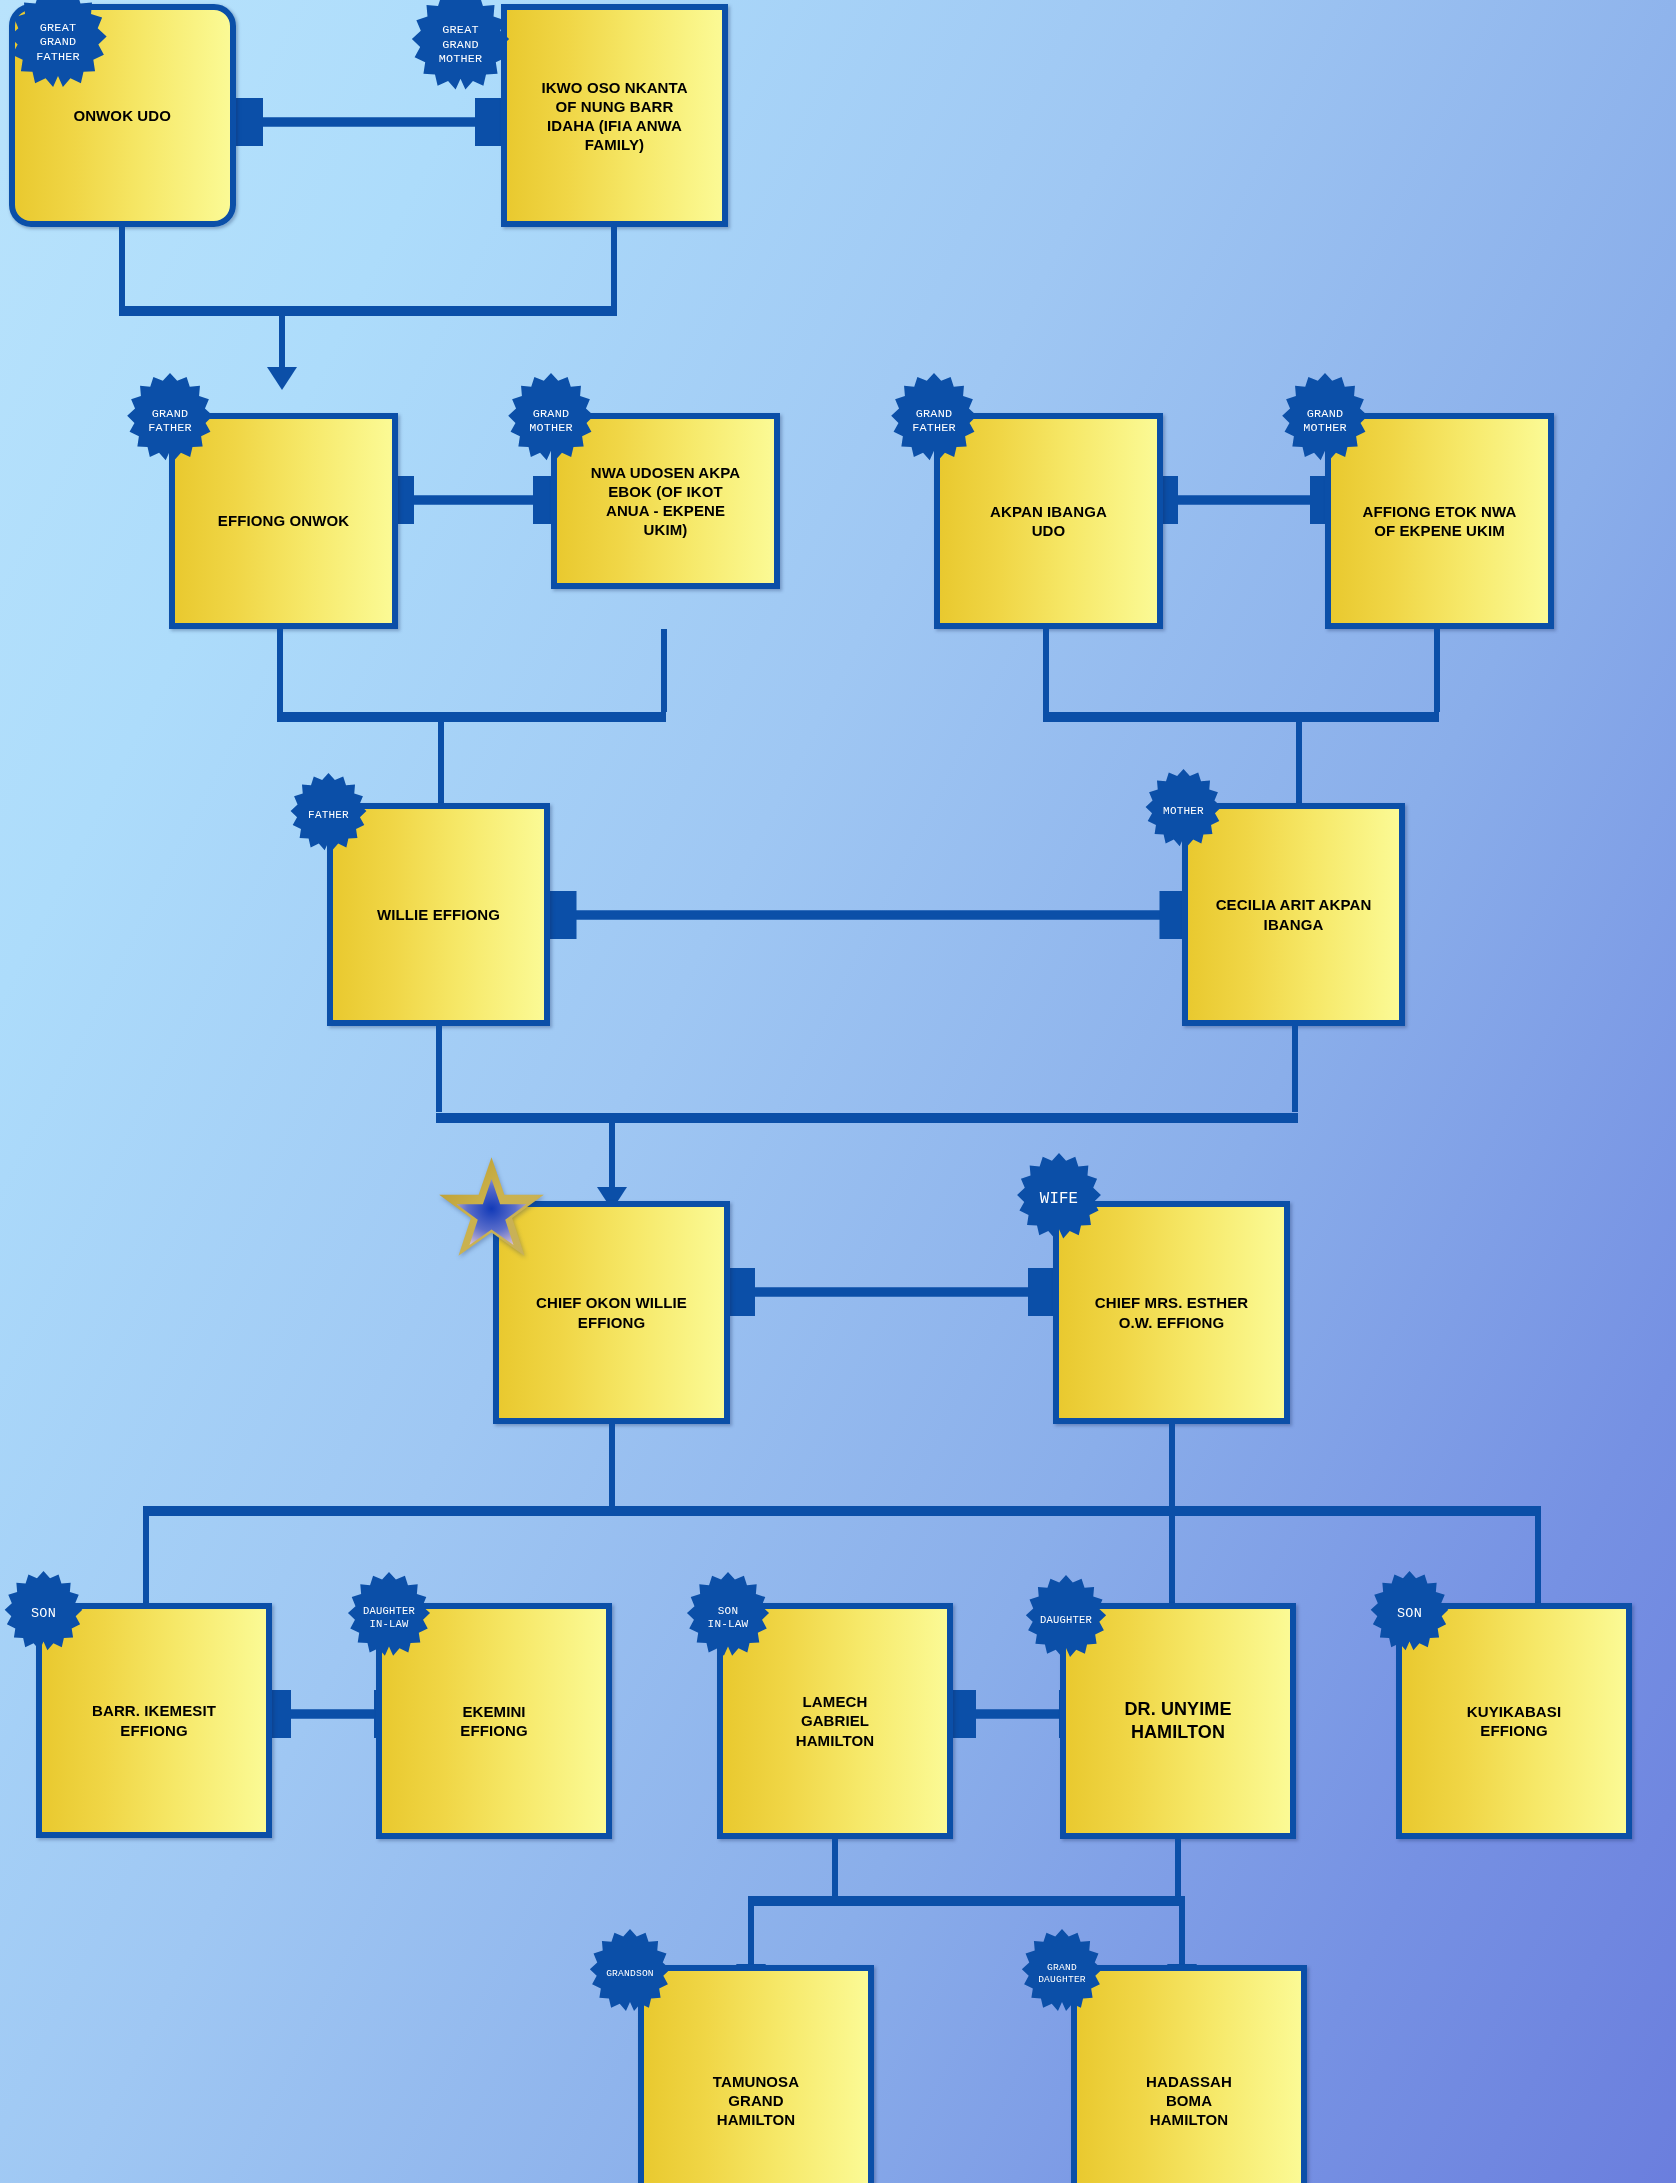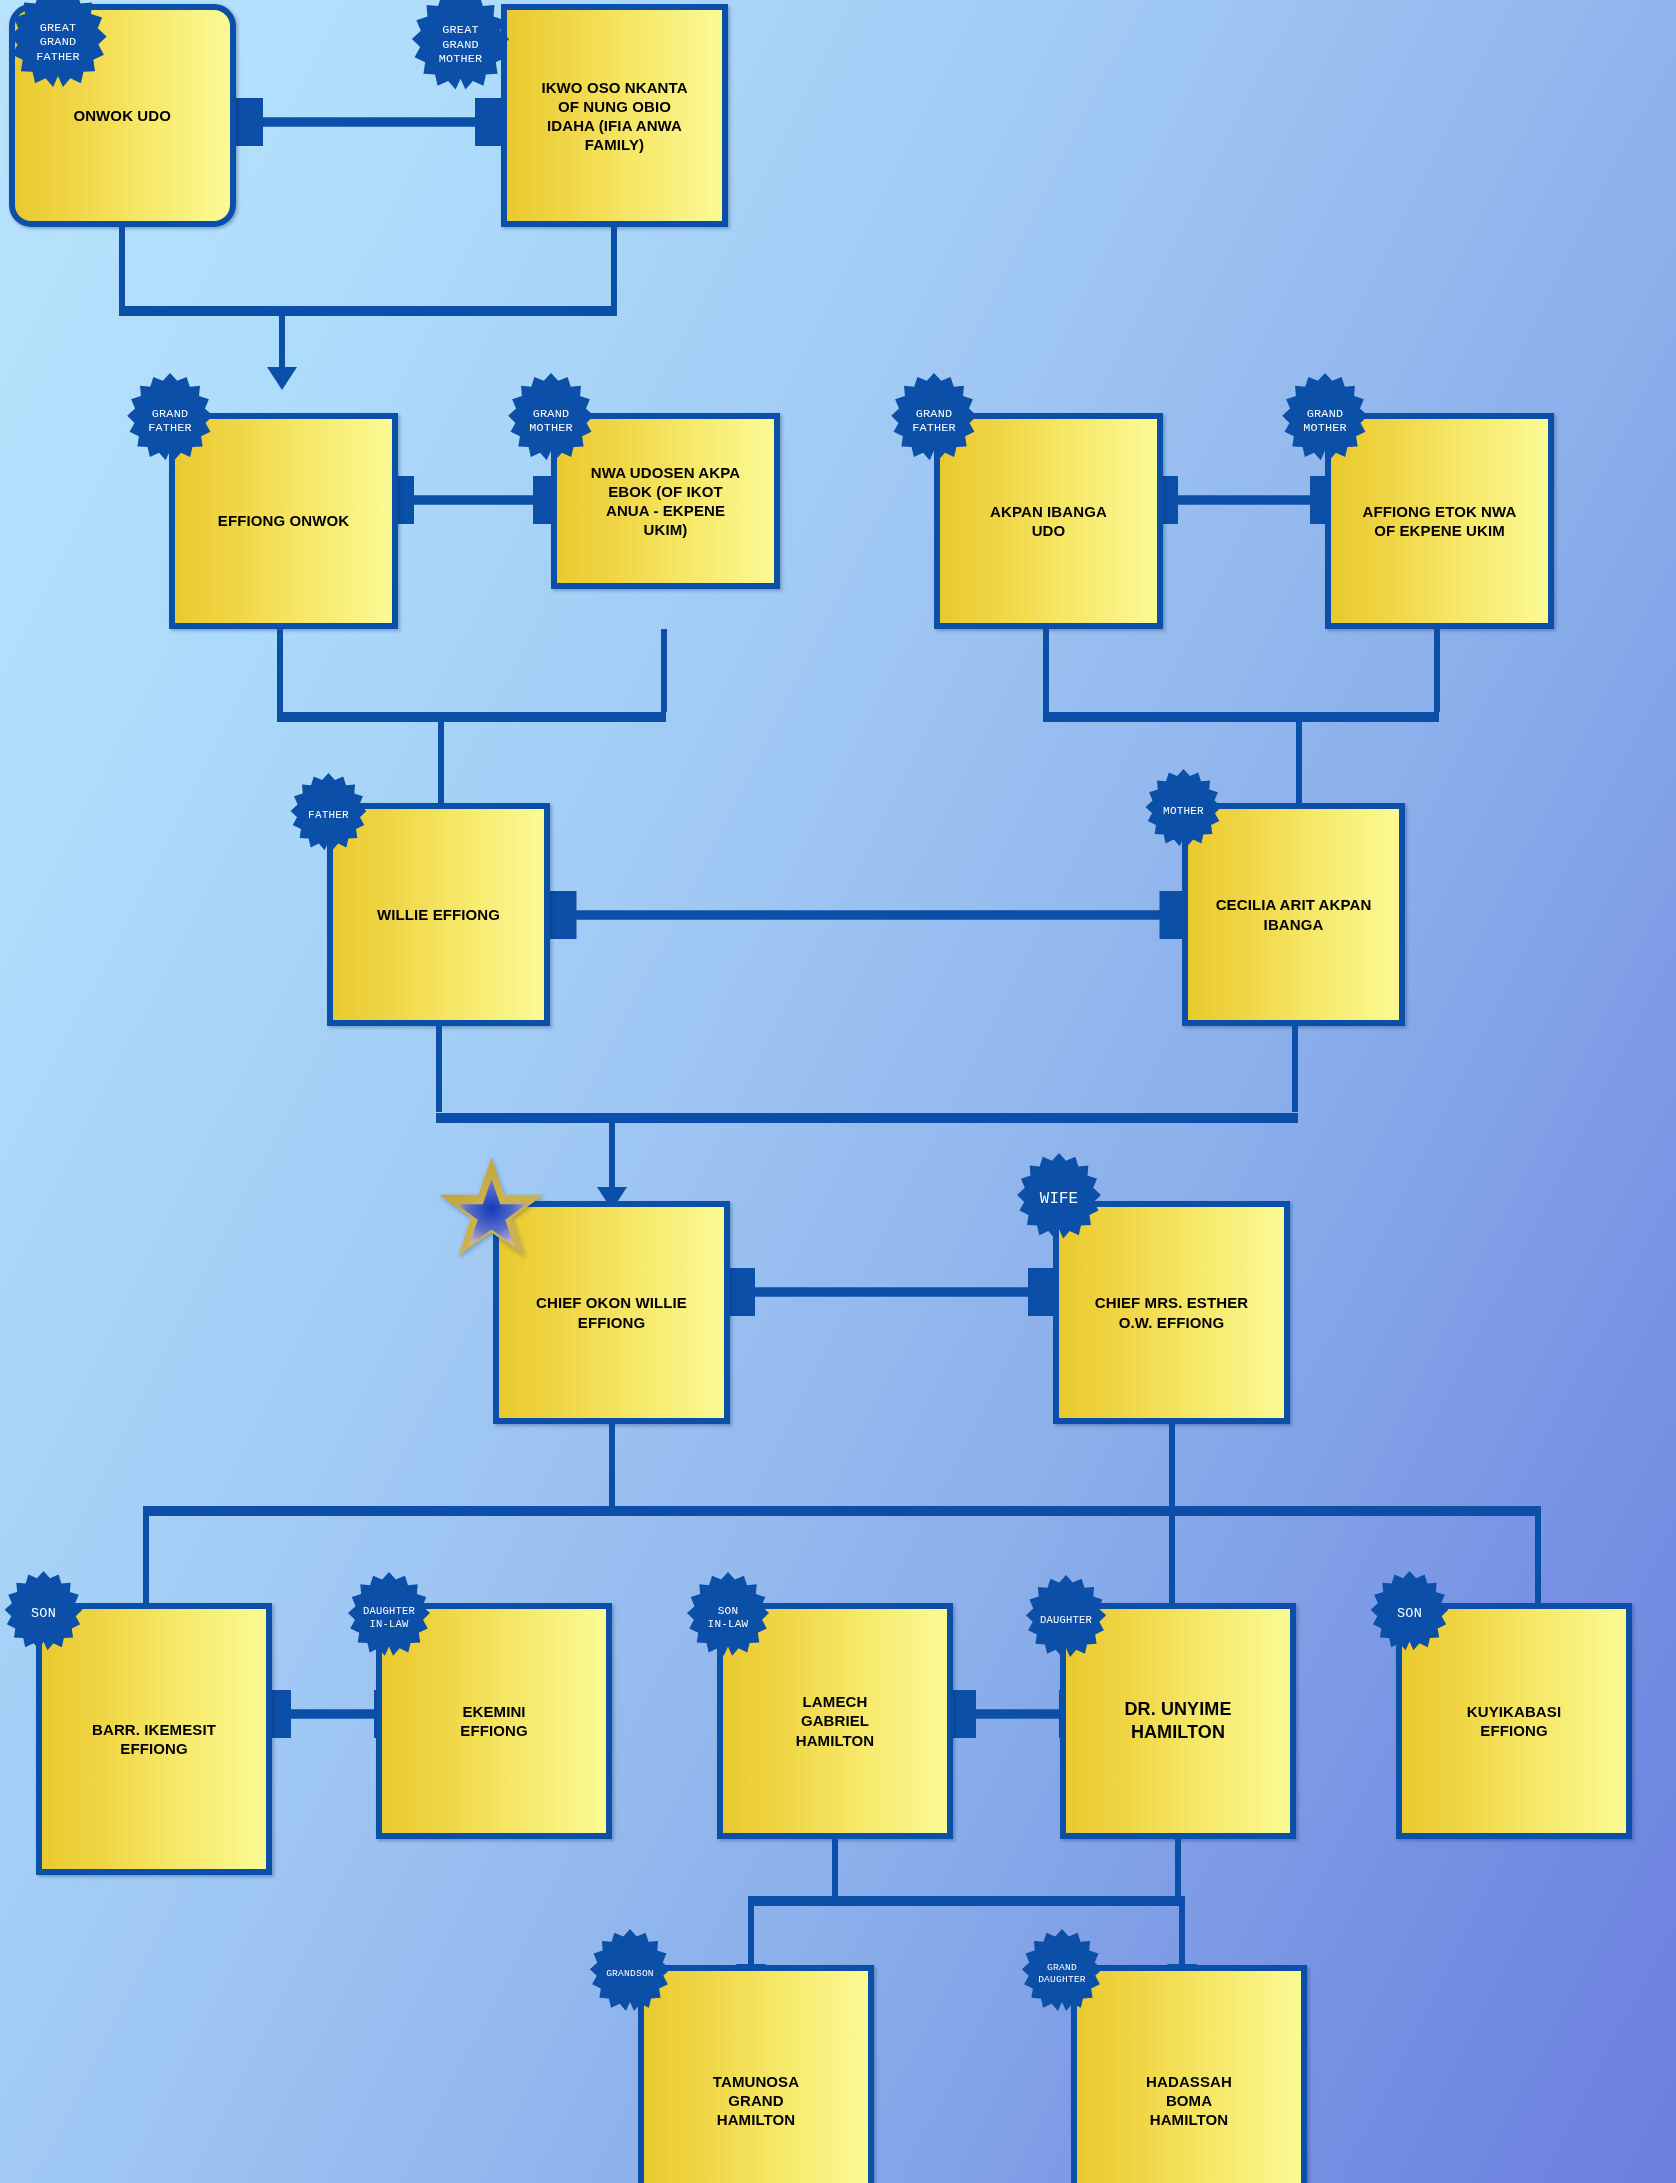--- a/index.html
+++ b/index.html
@@ -104,21 +104,21 @@
     <div>
       <span>GREAT</span>
       <span>GRAND</span>
       <span>FATHER</span>
     </div>
   </div>
 
   <div class="box" style="left:501px;top:4.4px;width:227px;height:223px;font-size:15px;">
     <div class="nm">
       <div>IKWO OSO NKANTA</div>
-      <div>OF NUNG OBIO</div>
+      <div>OF NUNG BARR</div>
       <div>IDAHA (IFIA ANWA</div>
       <div>FAMILY)</div>
     </div>
   </div>
   <div class="badge" style="left:406px;top:-9.6px;width:109px;height:109px;font-size:11.8px;">
     <div>
       <span>GREAT</span>
       <span>GRAND</span>
       <span>MOTHER</span>
     </div>
@@ -281,21 +281,21 @@
   <div class="conn v" style="left:1535px;top:1506px;height:98px;"></div>
   <div class="arrowhead" style="left:1523px;top:1603px;"></div>
 
   <svg class="conn" style="left:267px;top:1690px;width:131px;height:48px;background:none;" viewBox="0 0 300 110" width="131" height="48">
     <line x1="34" y1="55" x2="266" y2="55" stroke="#0b4fa8" stroke-width="22" marker-start="url(#ahL)" marker-end="url(#ahR)"></line>
   </svg>
   <svg class="conn" style="left:952px;top:1690px;width:131px;height:48px;background:none;" viewBox="0 0 300 110" width="131" height="48">
     <line x1="34" y1="55" x2="266" y2="55" stroke="#0b4fa8" stroke-width="22" marker-start="url(#ahL)" marker-end="url(#ahR)"></line>
   </svg>
 
-  <div class="box" style="left:36px;top:1603px;width:236px;height:272px;font-size:15px;justify-content:center;">
+  <div class="box" style="left:36px;top:1603px;width:236px;height:235px;font-size:15px;justify-content:center;">
     <div class="nm">
       <div>BARR. IKEMESIT</div>
       <div>EFFIONG</div>
     </div>
   </div>
   <div class="badge" style="left:0px;top:1571px;width:87px;height:87px;font-size:13.5px;">
     <div>
         <span>SON</span>
       </div>
   </div>

